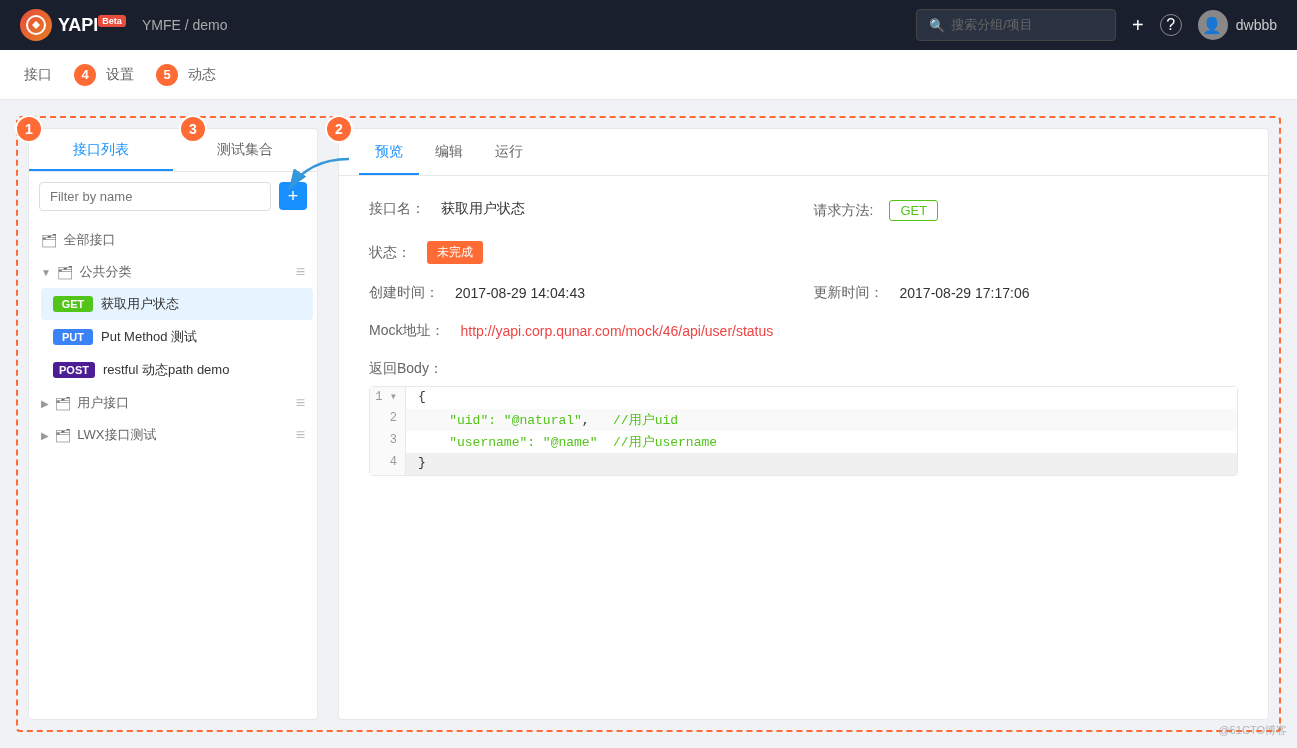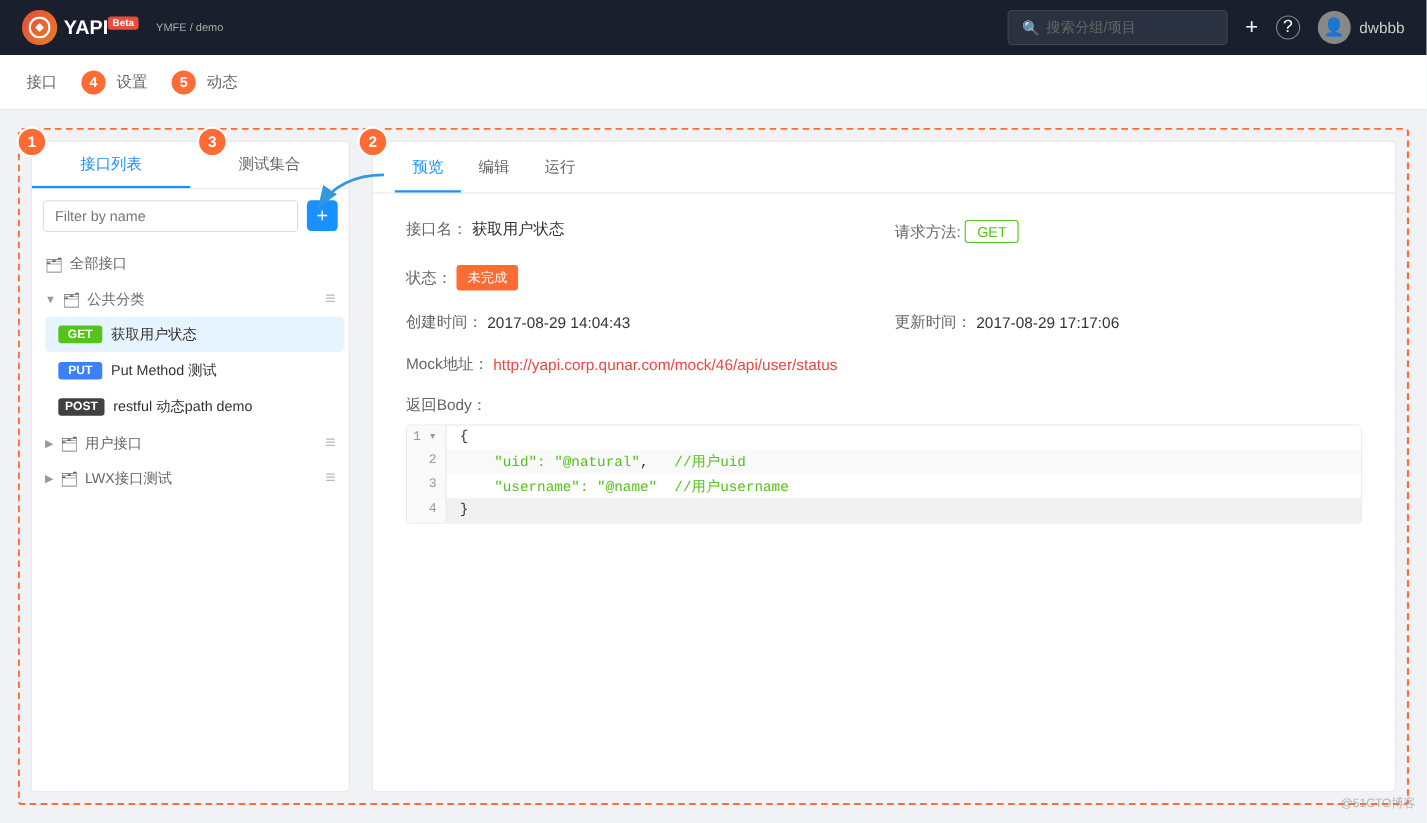--- a/index.html
+++ b/index.html
@@ -39,21 +39,21 @@
     .beta-badge {
       background: #e74c3c;
       color: white;
       font-size: 9px;
       padding: 1px 4px;
       border-radius: 3px;
       vertical-align: super;
     }
     .breadcrumb {
       color: #aaa;
-      font-size: 10px;
+      font-size: 14px;
     }
     .header-spacer { flex: 1; }
     .search-box {
       background: #2a3140;
       border: 1px solid #444;
       border-radius: 4px;
       padding: 6px 12px;
       color: #aaa;
       font-size: 13px;
       width: 200px;
@@ -236,21 +236,21 @@
     .method-badge {
       padding: 2px 6px;
       border-radius: 3px;
       font-size: 11px;
       font-weight: bold;
       min-width: 40px;
       text-align: center;
     }
     .method-get { background: #52c41a; color: white; }
     .method-put { background: #3b82f6; color: white; }
-    .method-post { background: #404040; color: white; }
+    .method-post { background: #4c1d95; color: white; }
 
     .menu-icon {
       margin-left: auto;
       color: #bbb;
       font-size: 16px;
     }
 
     
     .right-panel {
       flex: 1;
@@ -297,21 +297,21 @@
     }
     .detail-row.two-col {
       display: grid;
       grid-template-columns: 1fr 1fr;
       gap: 20px;
     }
 
     .detail-field {
       display: flex;
       align-items: center;
-      gap: 4px;
+      gap: 16px;
     }
     .detail-label {
       color: #666;
       font-size: 14px;
       white-space: nowrap;
     }
     .detail-value {
       color: #333;
       font-size: 14px;
     }

